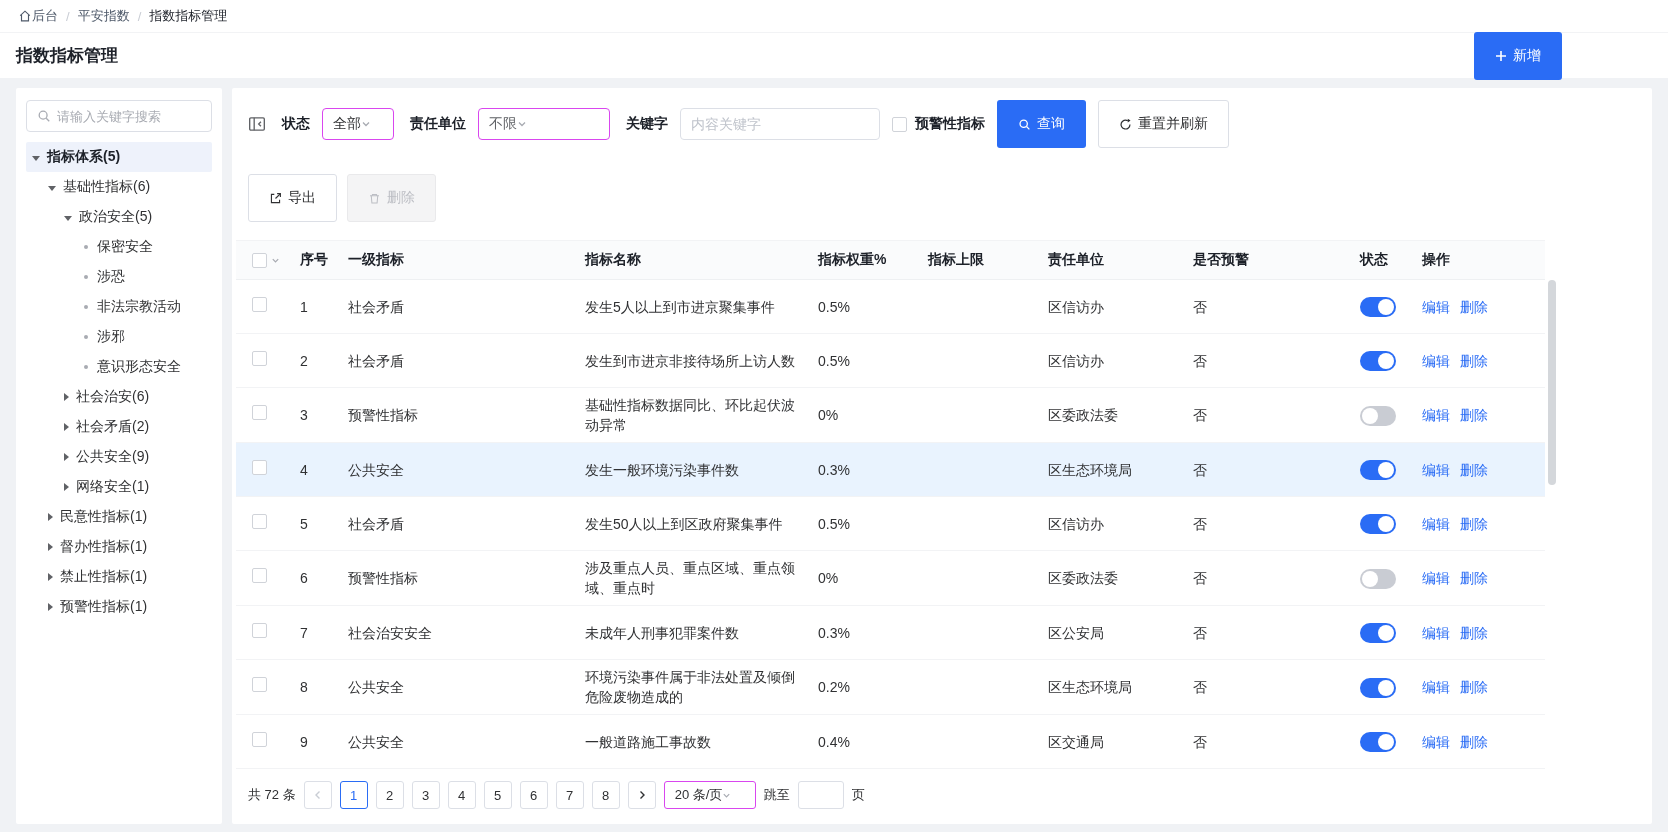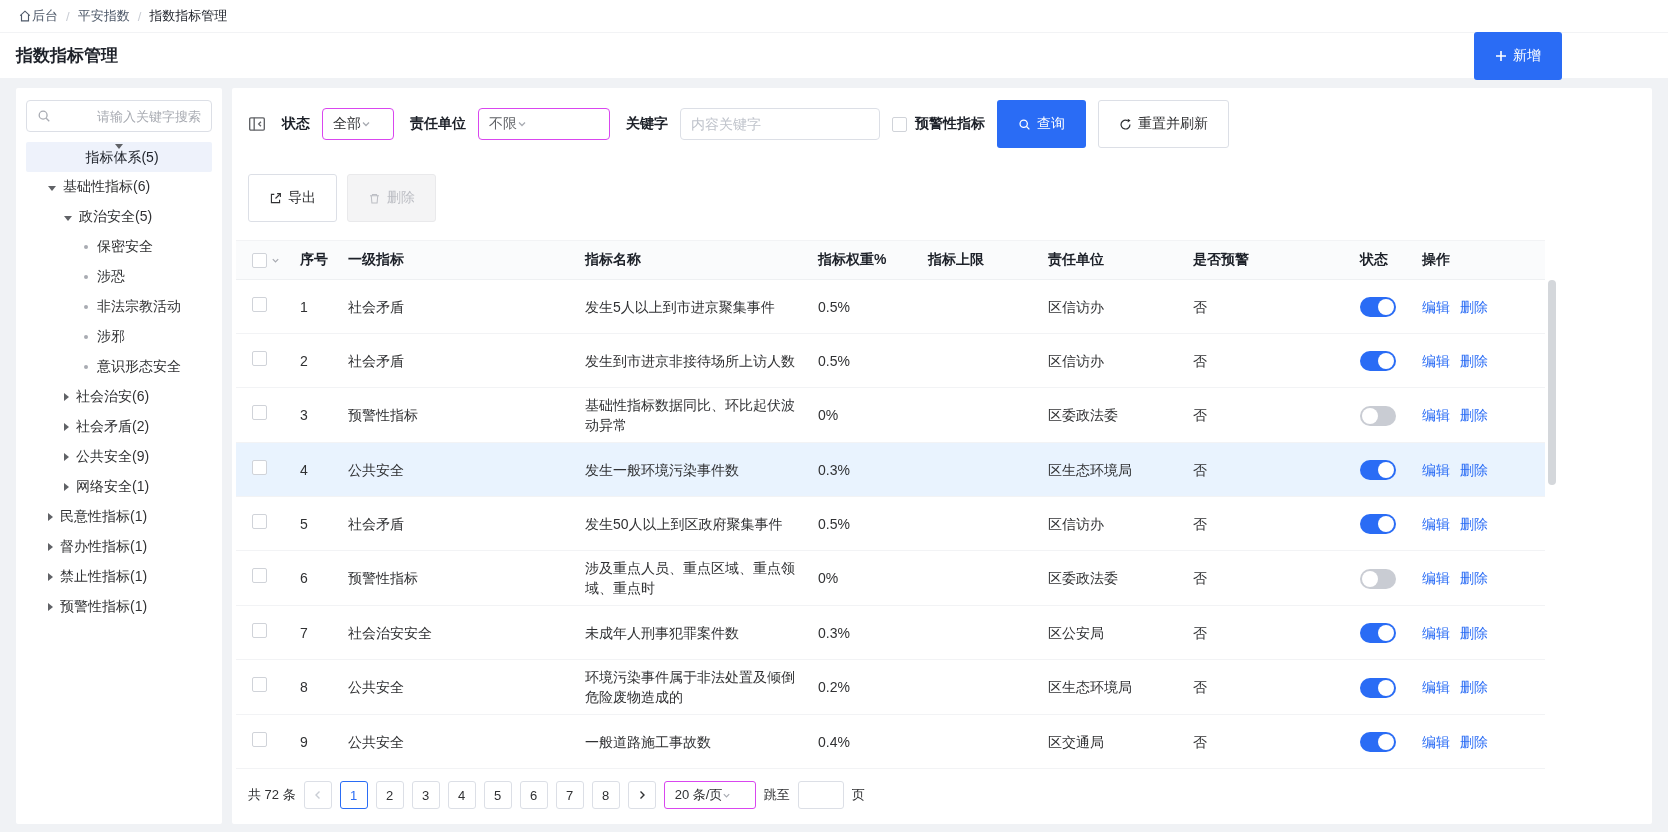--- a/index.html
+++ b/index.html
@@ -21,25 +21,25 @@
   .btn{display:inline-flex;align-items:center;gap:6px;height:48px;padding:0 20px;border-radius:3px;border:1px solid transparent;font-size:14px;cursor:pointer;background:none;font-family:inherit;white-space:nowrap;}
   .btn.primary{background:var(--accent,#2a6cf5);color:#fff;}
   .btn.ghost{background:#fff;border-color:#dcdfe6;color:#303133;}
   .btn.disabled{background:#f4f4f5;border-color:#e9e9eb;color:#bcbec4;cursor:not-allowed;}
   .btn .ic{display:inline-flex;}
 
   
   .content{display:flex;gap:10px;padding:10px 16px 8px;height:754px;}
   .sidebar{width:206px;background:#fff;border-radius:2px;padding:12px 10px;flex-shrink:0;}
   .search-box{display:flex;align-items:center;gap:6px;height:32px;border:1px solid #dcdfe6;border-radius:4px;padding:0 10px;color:#a8abb2;background:#fff;}
-  .search-box input{border:none;outline:none;flex:1;font-size:13px;font-family:inherit;min-width:0;color:#3b82f6;text-align:right;}
+  .search-box input{border:none;outline:none;flex:1;font-size:13px;font-family:inherit;min-width:0;color:#3b82f6;}
   .search-box input::placeholder{color:#a8abb2;}
   .tree{margin-top:10px;}
   .tree-item{display:flex;align-items:center;height:30px;cursor:pointer;border-radius:2px;color:#303133;}
-  .tree-item.selected{background:#eef2fb;font-weight:normal;color:#1d2129;flex-direction:column;}
+  .tree-item.selected{background:#eef2fb;font-weight:bold;color:#1d2129;}
   .tree-item.lv0{padding-left:6px;}
   .tree-item.lv1{padding-left:22px;}
   .tree-item.lv2{padding-left:38px;}
   .tree-item.lv3{padding-left:58px;}
   .caret{width:0;height:0;border-top:4px solid transparent;border-bottom:4px solid transparent;border-left:5px solid #606266;margin-right:7px;flex-shrink:0;}
   .caret.down{border-left:4px solid transparent;border-right:4px solid transparent;border-top:5px solid #606266;border-bottom:none;margin-top:2px;}
   .dot{width:4px;height:4px;border-radius:50%;background:#a8abb2;margin-right:9px;flex-shrink:0;}
 
   .panel{flex:1;background:#fff;border-radius:2px;padding:12px 16px;position:relative;overflow:hidden;}
 

